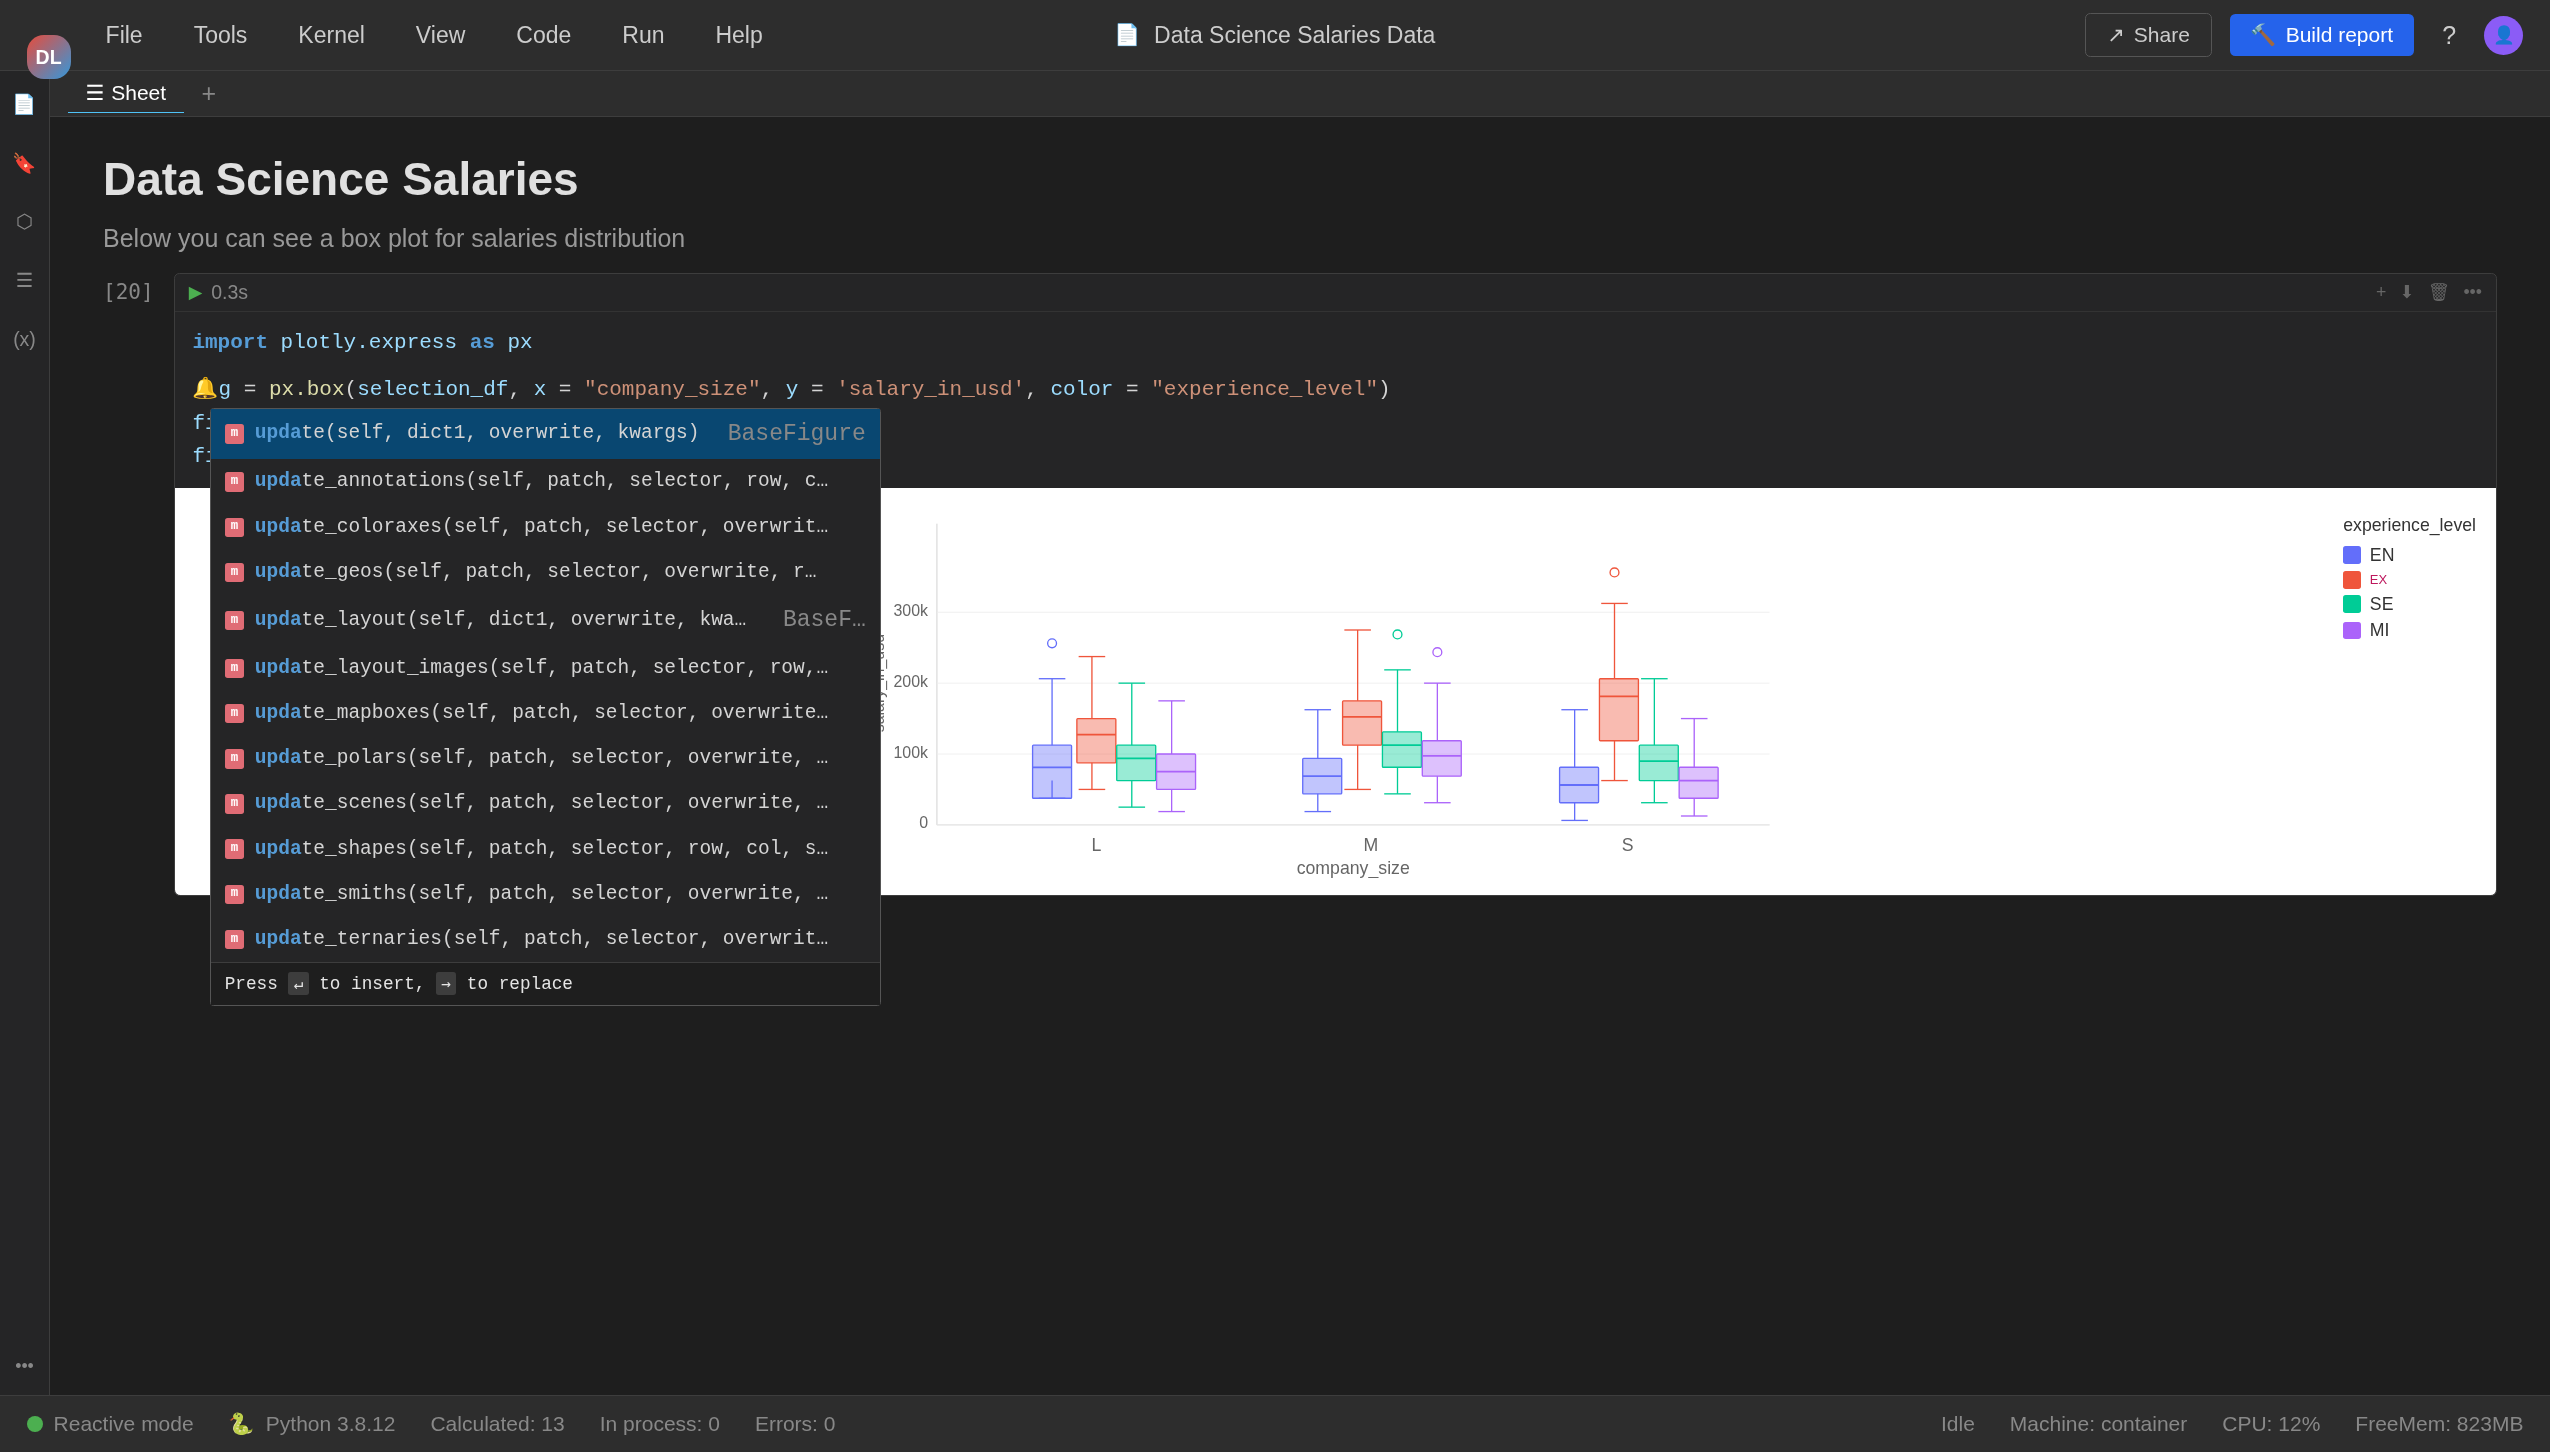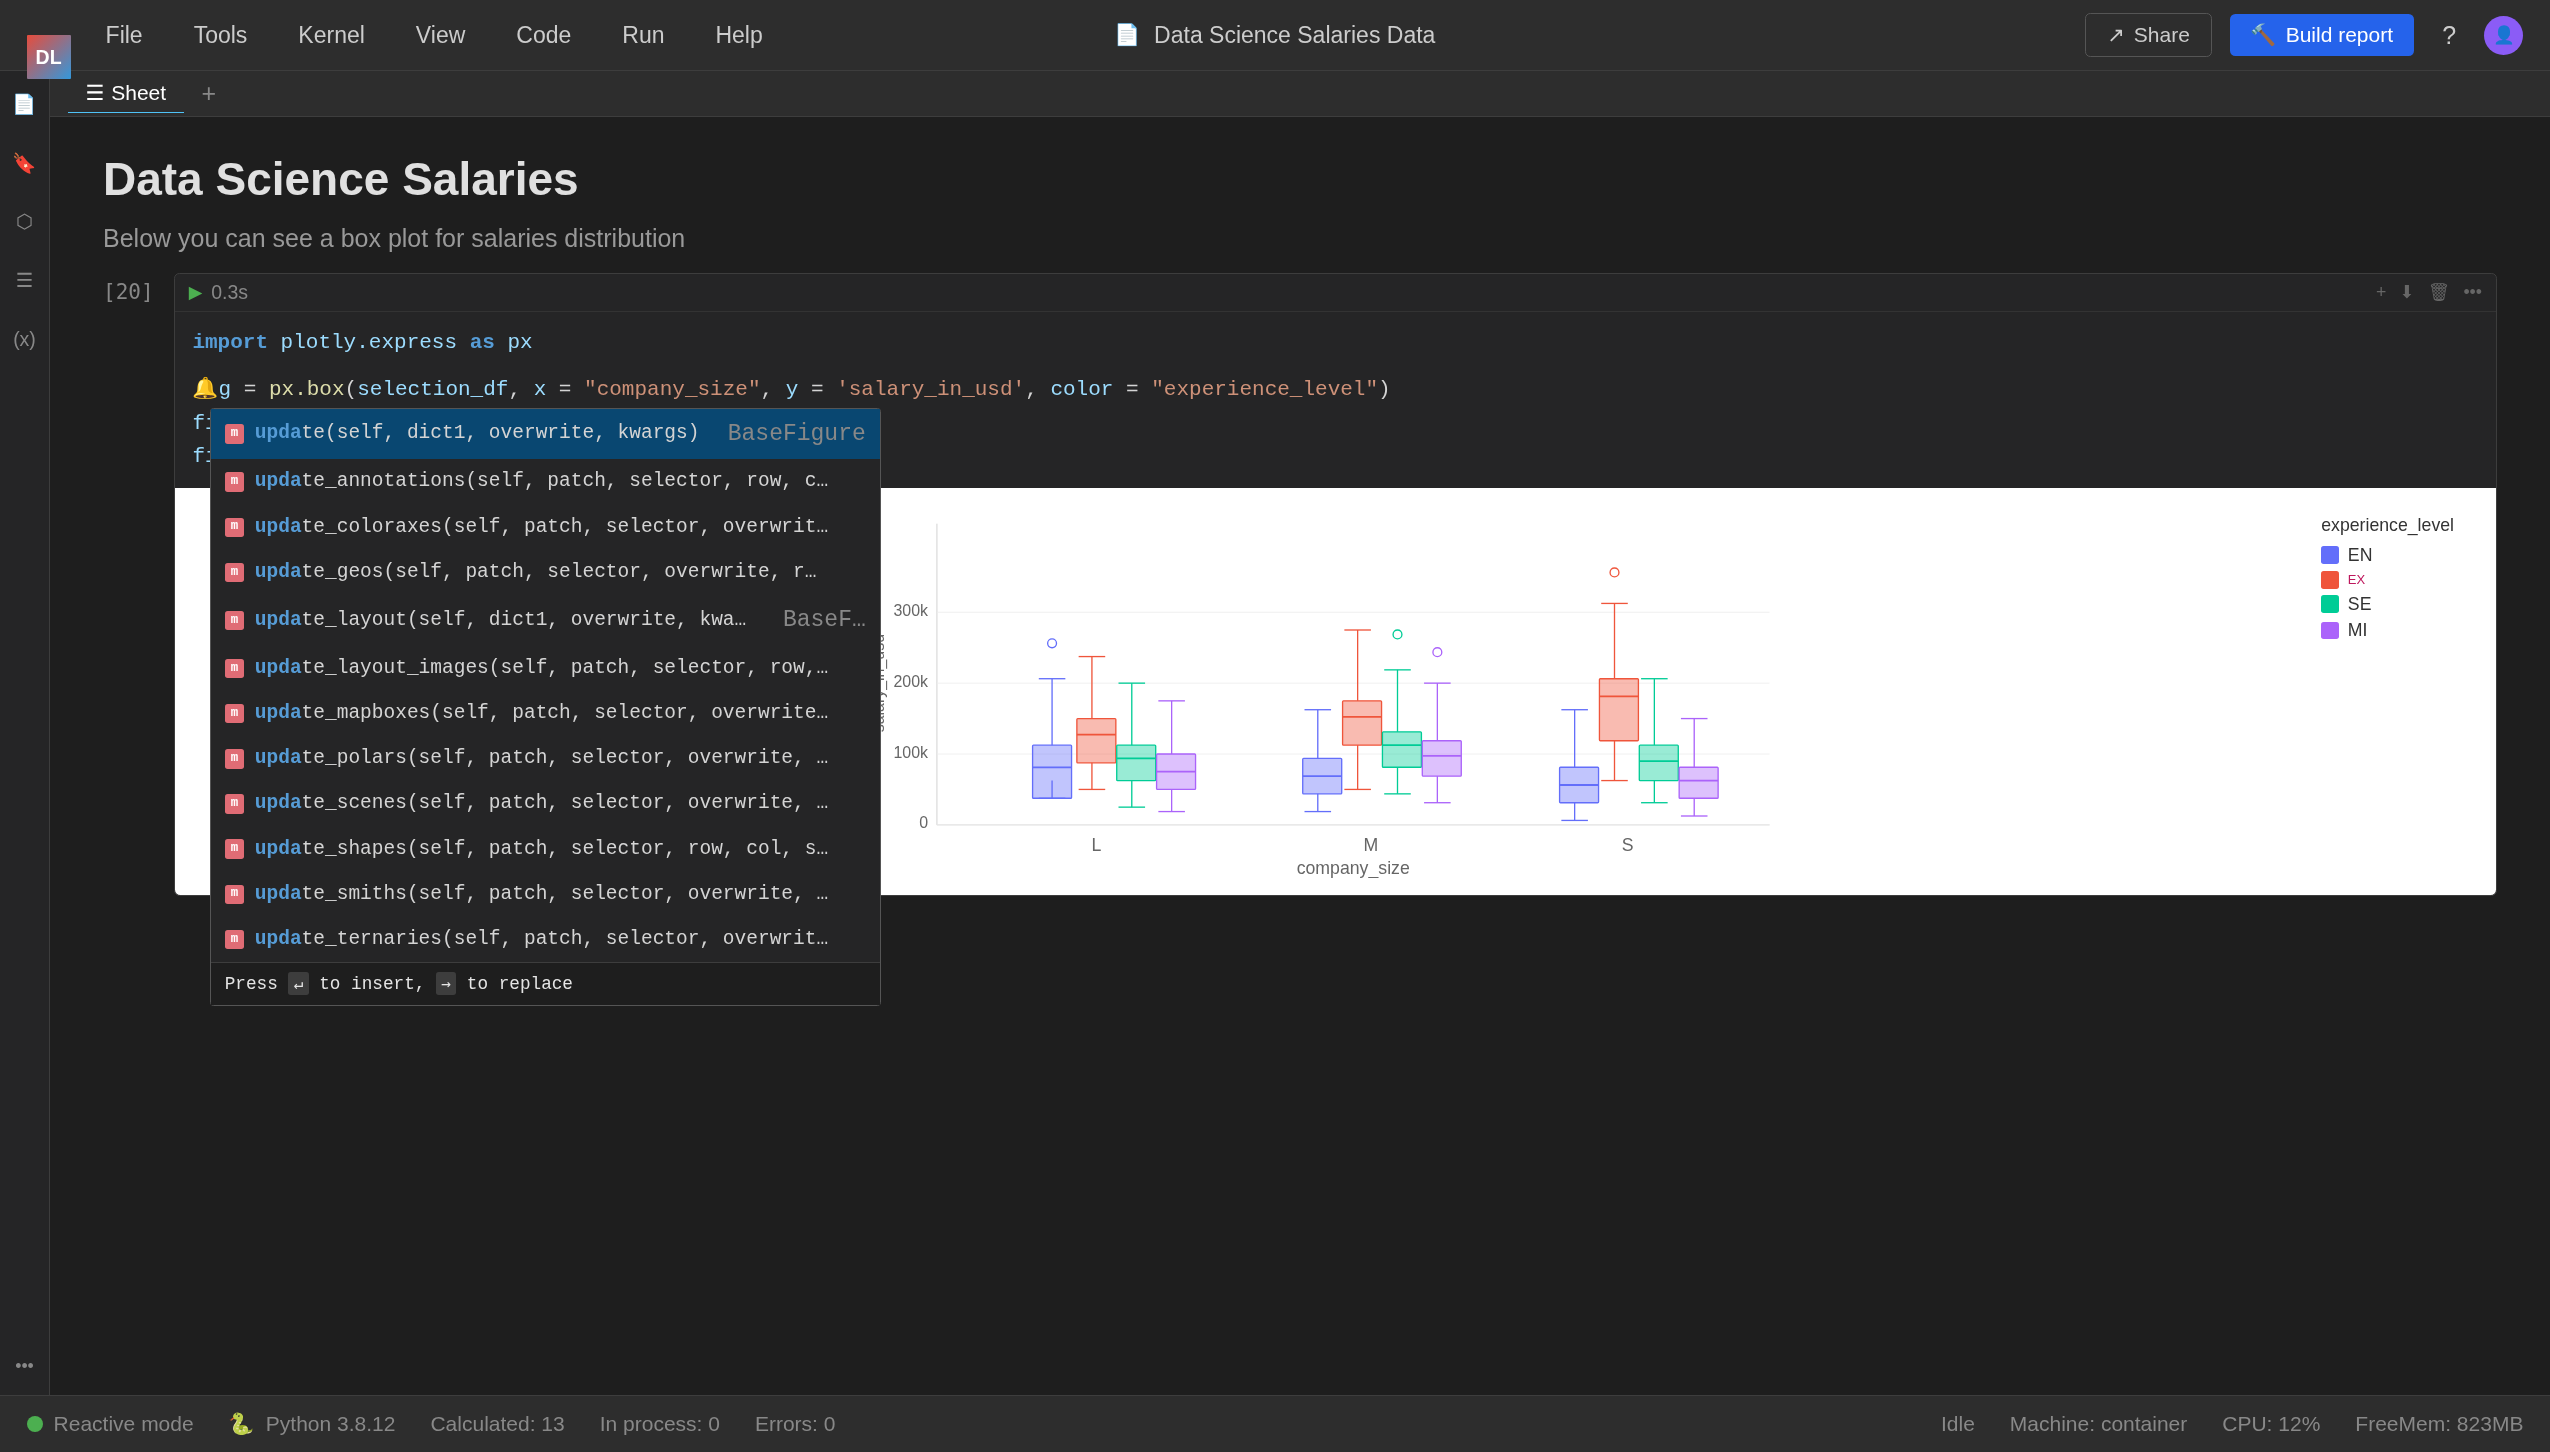--- a/index.html
+++ b/index.html
@@ -1,20 +1,20 @@
 <!DOCTYPE html>
 <html style="font-size:14px"><head>
   <meta charset="utf-8">
   <style>
     * { box-sizing: border-box; margin: 0; padding: 0; }
     body { font-family: -apple-system, BlinkMacSystemFont, 'Segoe UI', sans-serif; background: #1e1e1e; color: #d4d4d4; height: 1452px; width: 2550px; overflow: hidden; font-size: 25px; }
     
     
     #topbar { display: flex; align-items: center; background: #2d2d2d; height: 71px; padding: 0 26.6px; border-bottom: 0.9px solid #3d3d3d; position: relative; }
-    #topbar .logo { width: 44px; height: 44px; border-radius: 1px; background: linear-gradient(135deg, #e74c3c, #3498db); display: flex; align-items: center; justify-content: center; font-weight: bold; color: white; font-size: 19.5px; margin-right: 35px; margin-top: 44px; }
+    #topbar .logo { width: 44px; height: 44px; border-radius: 17px; background: linear-gradient(135deg, #e74c3c, #3498db); display: flex; align-items: center; justify-content: center; font-weight: bold; color: white; font-size: 19.5px; margin-right: 35px; margin-top: 44px; }
     #topbar .menu { display: flex; gap: 51px; font-size: 23px; color: #ccc; }
     #topbar .menu span { cursor: pointer; }
     #topbar .title { position: absolute; left: 50%; transform: translateX(-50%); display: flex; align-items: center; gap: 13.3px; font-size: 23px; color: #ccc; }
     #topbar .title-icon { font-size: 21px; }
     #topbar .actions { margin-left: auto; display: flex; gap: 17.7px; align-items: center; }
     .btn-share { background: transparent; border: 1.3px solid #555; border-radius: 5.3px; padding: 8.9px 21px; color: #ccc; font-size: 21px; cursor: pointer; display: flex; align-items: center; gap: 8.9px; }
     .btn-build { background: #2563eb; border: none; border-radius: 5.3px; padding: 8.9px 21px; color: white; font-size: 21px; cursor: pointer; display: flex; align-items: center; gap: 8.9px; }
     .avatar { width: 39px; height: 39px; border-radius: 50%; background: #8b5cf6; display: flex; align-items: center; justify-content: center; color: white; font-size: 17.7px; overflow: hidden; }
     .help-btn { background: transparent; border: none; color: #ccc; font-size: 25px; cursor: pointer; width: 35px; height: 35px; display: flex; align-items: center; justify-content: center; }
 
@@ -60,21 +60,21 @@
     .ac-text { flex: 1; }
     .ac-match { color: #569cd6; font-weight: bold; }
     .ac-type { color: #888; font-size: 23px; margin-left: auto; padding-left: 17.7px; }
     .ac-hint { padding: 7px 14px; font-size: 17.7px; color: #e5e5e5; border-top: 0.9px solid #3d3d3d; background: #1e1e1e; }
     kbd { background: #3d3d3d; border-radius: 2.7px; padding: 1.8px 5.3px; font-size: 16px; }
 
     
     .chart-container { padding: 17.7px; position: relative; }
     
     
-    .legend { position: absolute; right: 42px; top: 26.6px; text-align: center; }
+    .legend { position: absolute; right: 20px; top: 26.6px; text-align: center; }
     .legend-title { font-size: 19.5px; color: #ccc; margin-bottom: 8.9px; }
     .legend-item { display: flex; align-items: center; gap: 8.9px; font-size: 19.5px; color: #ccc; margin-bottom: 5.3px; }
     .legend-color { width: 17.7px; height: 17.7px; border-radius: 2.7px; }
 
     
     #statusbar { height: 57px; background: #2d2d2d; border-top: 0.9px solid #3d3d3d; display: flex; align-items: center; padding: 0 26.6px; gap: 35px; font-size: 21px; color: #888; }
     .status-item { display: flex; align-items: center; gap: 11px; }
     .reactive-dot { width: 16px; height: 16px; border-radius: 50%; background: #4caf50; }
     .status-right { margin-left: auto; display: flex; gap: 35px; }
     

